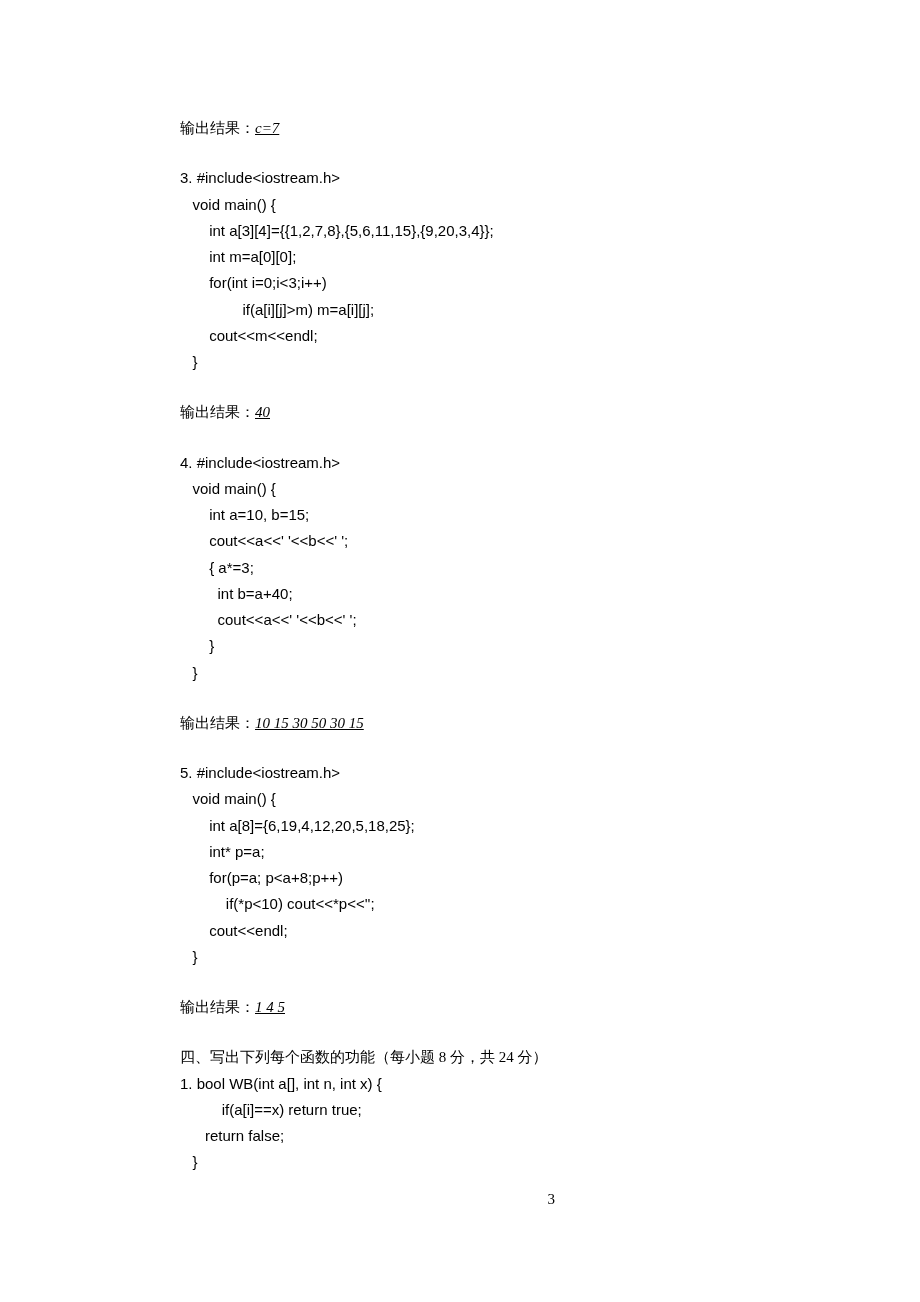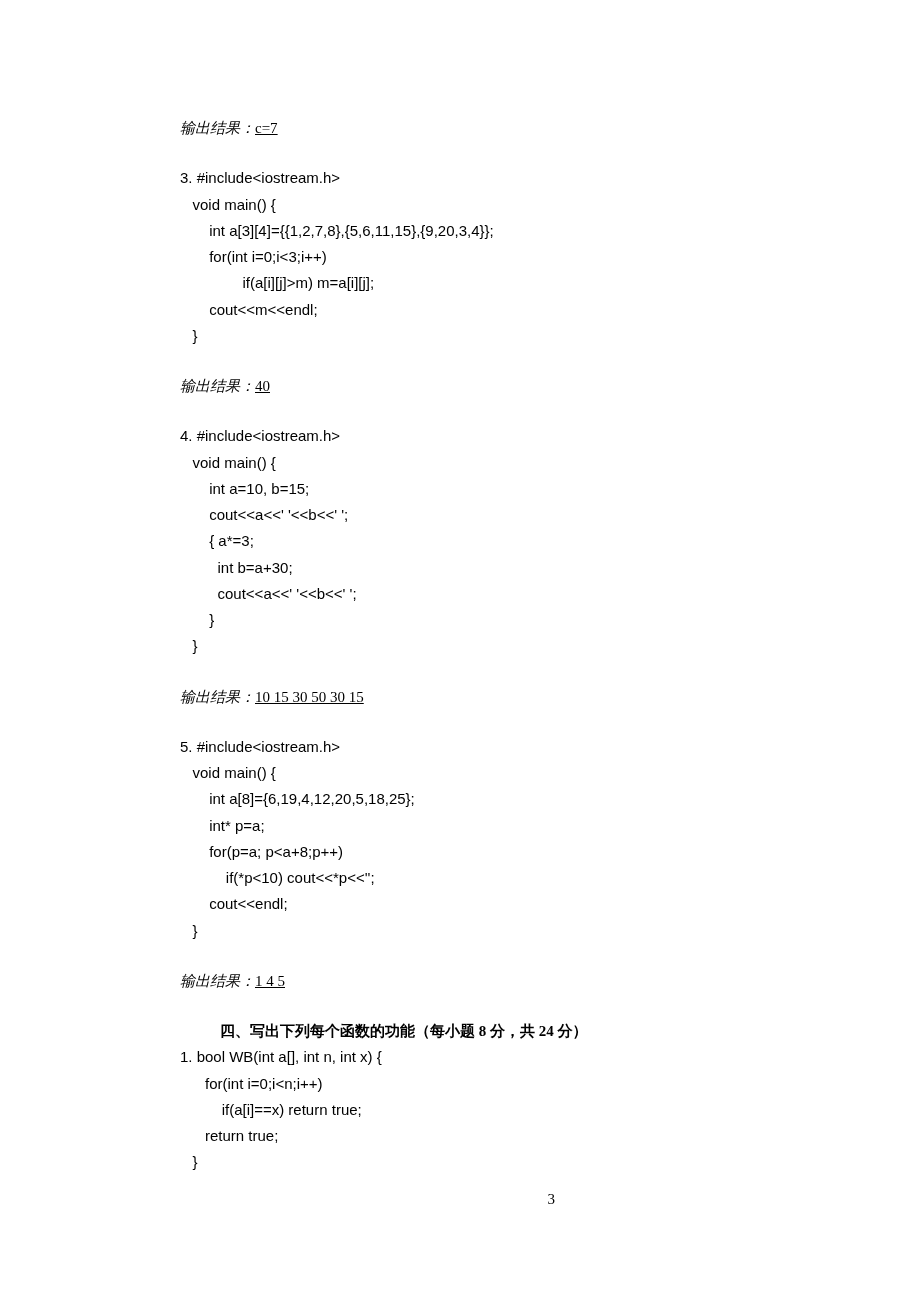--- a/index.html
+++ b/index.html
@@ -14,23 +14,23 @@
   }
   .page {
     padding: 115px 90px 50px 180px;
     width: 650px;
     position: relative;
     min-height: 1252px;
     box-sizing: border-box;
   }
   .line { white-space: pre; }
   .mono { font-family: Liberation Sans, sans-serif; }
-  .result-label { display: inline; font-style: italic; }
-  .result-value { text-decoration: underline; }
-  .section-head { font-weight: bold; margin-left: 40px; }
+  .result-label { display: inline; }
+  .result-value { text-decoration: underline; font-style: italic; }
+  .section-head { font-weight: normal; }
   .spacer { height: 24px; }
   .pagenum {
     position: absolute;
     right: 95px;
     bottom: 40px;
     font-size: 15px;
     font-family: "SimSun", serif;
   }
 </style>
 </head>
@@ -38,37 +38,38 @@
 
 <div class="page">
 
   <div class="line"><span class="result-label">输出结果：</span><span class="result-value">c=7</span></div>
 
   <div class="spacer"></div>
 
   <div class="line mono">3. #include&lt;iostream.h&gt;</div>
   <div class="line mono">   void main() {</div>
   <div class="line mono">       int a[3][4]={{1,2,7,8},{5,6,11,15},{9,20,3,4}};</div>
+  <div class="line mono">       int m=a[0][0];</div>
   <div class="line mono">       for(int i=0;i&lt;3;i++)</div>
   <div class="line mono">               if(a[i][j]&gt;m) m=a[i][j];</div>
   <div class="line mono">       cout&lt;&lt;m&lt;&lt;endl;</div>
   <div class="line mono">   }</div>
 
   <div class="spacer"></div>
 
   <div class="line"><span class="result-label">输出结果：</span><span class="result-value">40</span></div>
 
   <div class="spacer"></div>
 
   <div class="line mono">4. #include&lt;iostream.h&gt;</div>
   <div class="line mono">   void main() {</div>
   <div class="line mono">       int a=10, b=15;</div>
   <div class="line mono">       cout&lt;&lt;a&lt;&lt;' '&lt;&lt;b&lt;&lt;' ';</div>
   <div class="line mono">       { a*=3;</div>
-  <div class="line mono">         int b=a+30;</div>
+  <div class="line mono">         int b=a+40;</div>
   <div class="line mono">         cout&lt;&lt;a&lt;&lt;' '&lt;&lt;b&lt;&lt;' ';</div>
   <div class="line mono">       }</div>
   <div class="line mono">   }</div>
 
   <div class="spacer"></div>
 
   <div class="line"><span class="result-label">输出结果：</span><span class="result-value">10 15 30 50 30 15</span></div>
 
   <div class="spacer"></div>
 
@@ -82,19 +83,18 @@
   <div class="line mono">   }</div>
 
   <div class="spacer"></div>
 
   <div class="line"><span class="result-label">输出结果：</span><span class="result-value">1 4 5</span></div>
 
   <div class="spacer"></div>
 
   <div class="line section-head">四、写出下列每个函数的功能（每小题 8 分，共 24 分）</div>
   <div class="line mono">1. bool WB(int a[], int n, int x) {</div>
-  <div class="line mono">      for(int i=0;i&lt;n;i++)</div>
   <div class="line mono">          if(a[i]==x) return true;</div>
-  <div class="line mono">      return true;</div>
+  <div class="line mono">      return false;</div>
   <div class="line mono">   }</div>
 
   <div class="pagenum">3</div>
 </div>
 
 </body></html>

